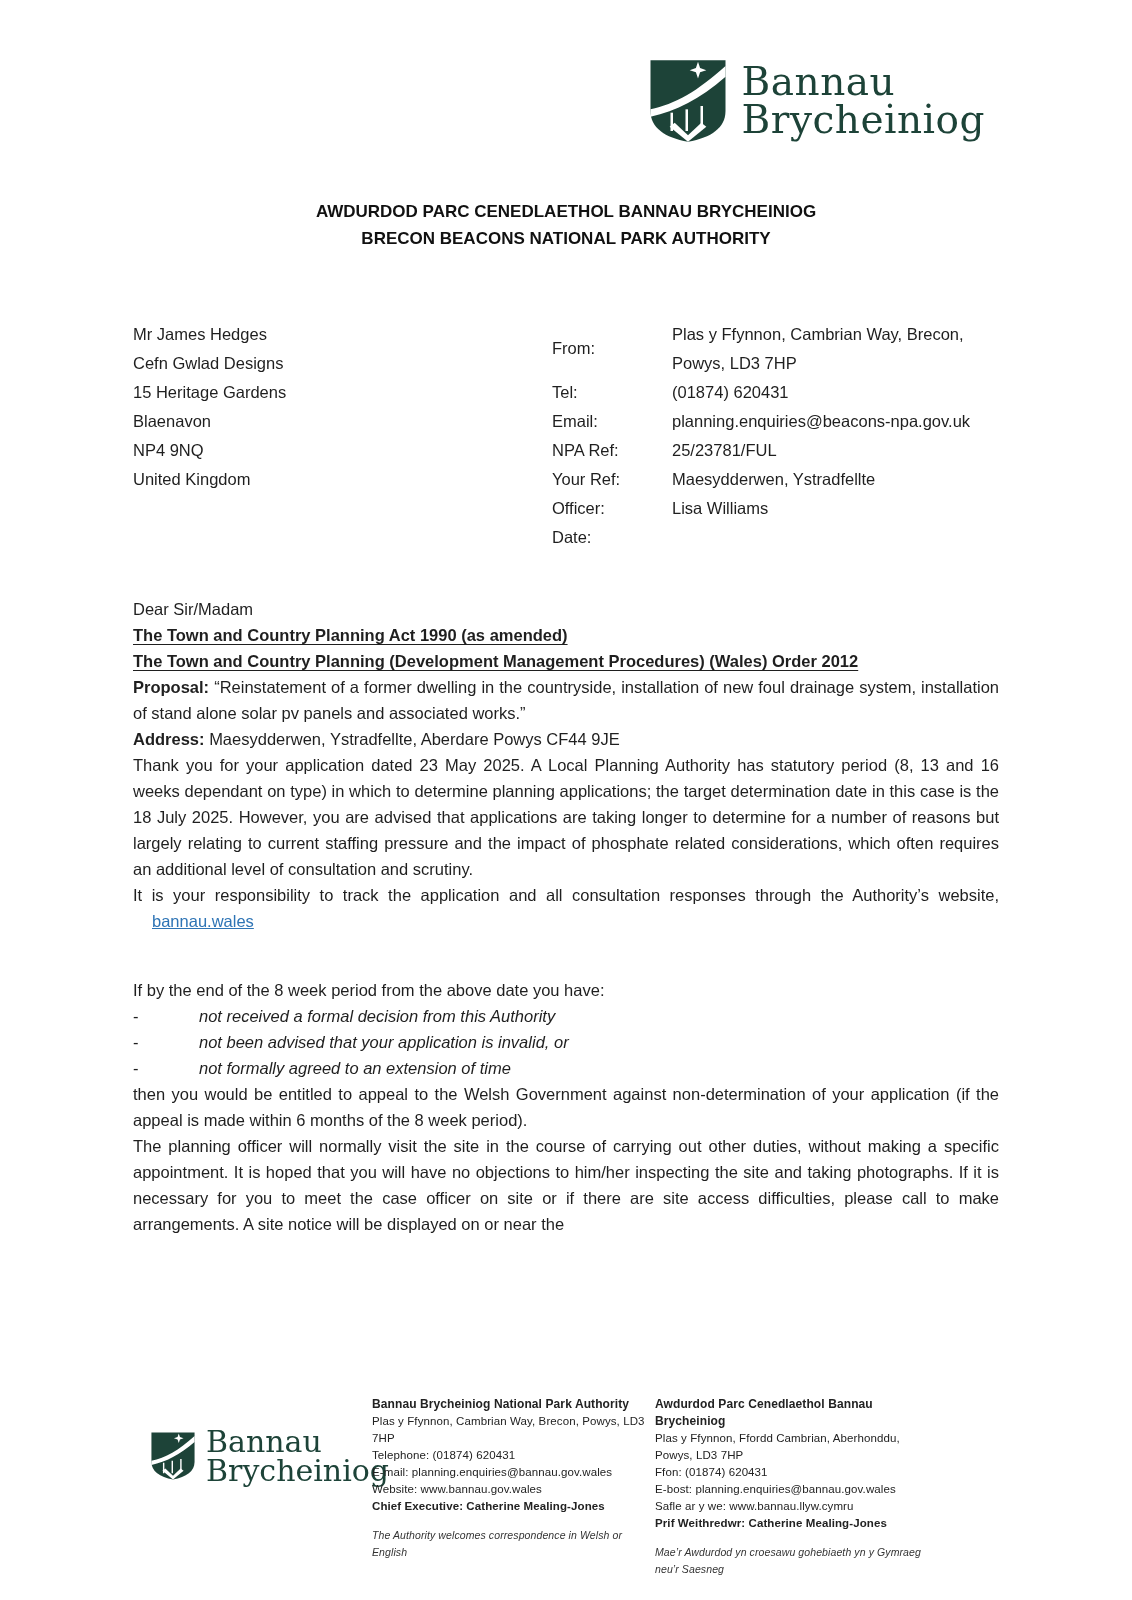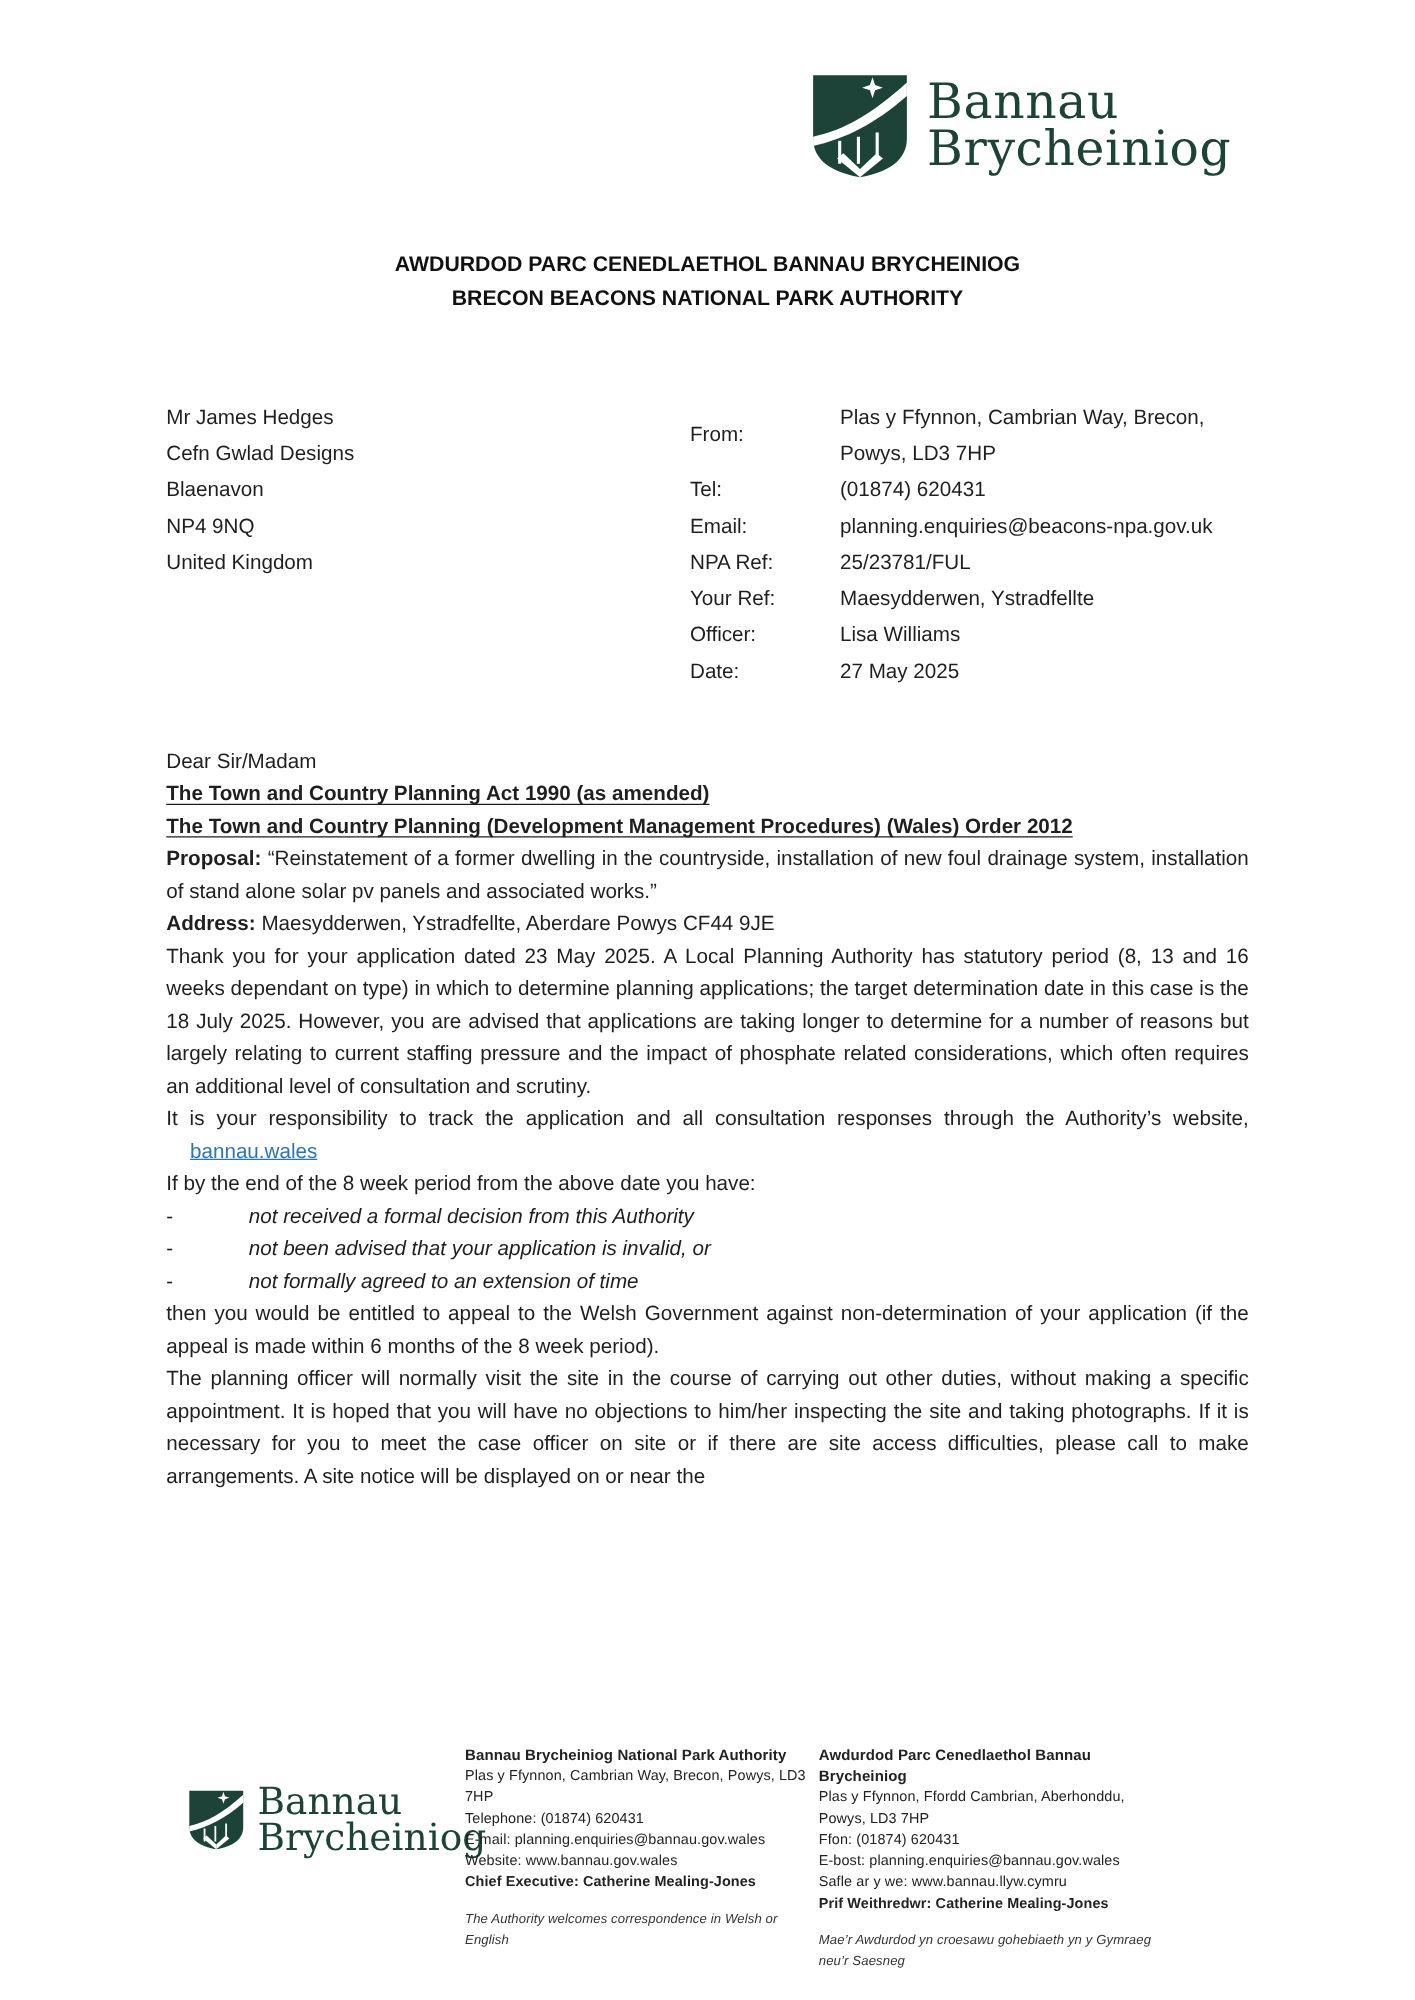--- a/index.html
+++ b/index.html
@@ -69,21 +69,21 @@
     line-height:26px;
   }
   .body-text p{ margin:0; }
   .salutation{ margin-bottom:24px; }
   .subject{
     font-weight:bold;
     text-decoration:underline;
     text-underline-offset:3px;
   }
   .para{ margin-top:26px; text-align:justify; }
-  .para.no-justify{ text-align:left; }
+  .para.no-justify{ text-align:left;margin-top:43px; }
   b.inline-label{ font-weight:bold; }
   .addr-line{ text-align:left; }
   .link{
     color:#2e74b5;
     text-decoration:underline;
     cursor:pointer;
     margin-left:19px;
   }
   .bullet-list{ margin:0; }
   .bullet-row{ display:flex; }
@@ -148,20 +148,21 @@
 
   <div class="title-block">
     <div>AWDURDOD PARC CENEDLAETHOL BANNAU BRYCHEINIOG</div>
     <div>BRECON BEACONS NATIONAL PARK AUTHORITY</div>
   </div>
 
   <div class="meta">
     <div class="recipient">
       <div>Mr James Hedges</div>
       <div>Cefn Gwlad Designs</div>
+      <div>15 Heritage Gardens</div>
       <div>Blaenavon</div>
       <div>NP4 9NQ</div>
       <div>United Kingdom</div>
     </div>
     <div class="meta-table">
       <div class="meta-row meta-row-from">
         <div class="meta-label">From:</div>
         <div class="meta-value">Plas y Ffynnon, Cambrian Way, Brecon, Powys, LD3 7HP</div>
       </div>
       <div class="meta-row">
@@ -179,21 +180,20 @@
       <div class="meta-row">
         <div class="meta-label">Your Ref:</div>
         <div class="meta-value">Maesydderwen, Ystradfellte</div>
       </div>
       <div class="meta-row">
         <div class="meta-label">Officer:</div>
         <div class="meta-value">Lisa Williams</div>
       </div>
       <div class="meta-row">
         <div class="meta-label">Date:</div>
-        <div class="meta-value">27 May 2025</div>
       </div>
     </div>
   </div>
 
   <div class="body-text">
 
     <p class="salutation">Dear Sir/Madam</p>
 
     <p class="subject">The Town and Country Planning Act 1990 (as amended)</p>
     <p class="subject">The Town and Country Planning (Development Management Procedures) (Wales) Order 2012</p>

